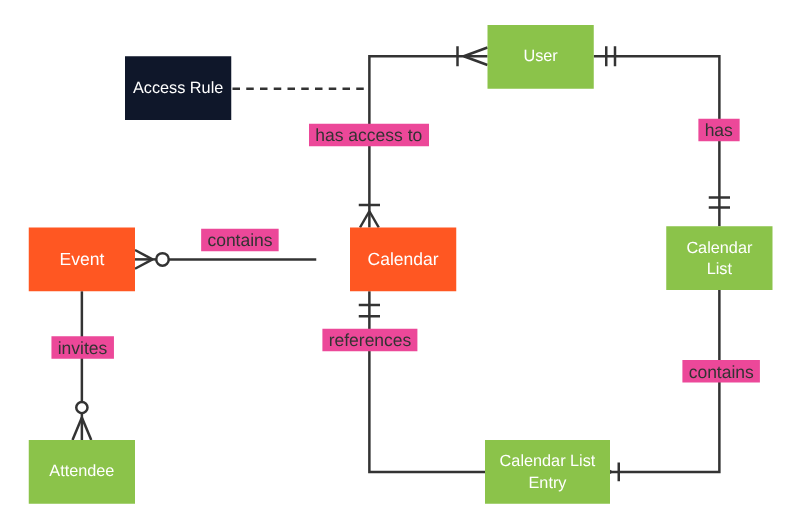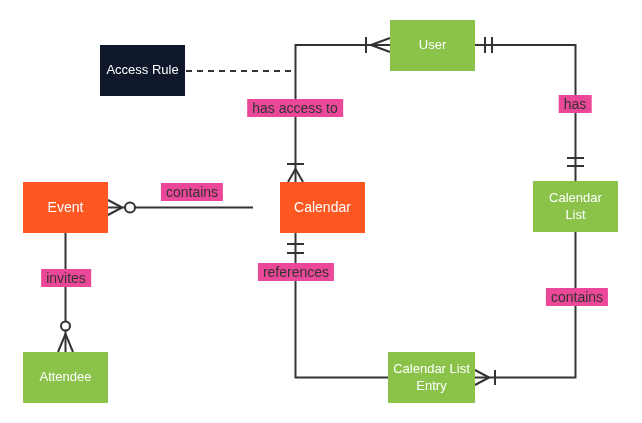--- a/index.html
+++ b/index.html
@@ -116,21 +116,21 @@
   </div>
 
   <div class="entity green" style="left: 533px; top: 181px; background: rgb(139, 195, 74); justify-content: flex-end;">
     <span>Calendar List</span>
   </div>
 
   <div class="entity green" style="left: 23px; top: 352px; background: rgb(139, 195, 74);">
     <span>Attendee</span>
   </div>
 
-  <div class="entity green" style="left: 388px; top: 352px; width: 87px; background: rgb(139, 195, 74);">
+  <div class="entity green" style="left: 388px; top: 352px; width: 100px; background: rgb(139, 195, 74);">
     <span>Calendar List Entry</span>
   </div>
 
   <div class="rel-label" style="left:295px;top:108px;">has access to</div>
   <div class="rel-label" style="left:192px;top:192px;">contains</div>
   <div class="rel-label" style="left:66px;top:278px;">invites</div>
   <div class="rel-label" style="left:296px;top:272px;">references</div>
   <div class="rel-label" style="left:575px;top:104px;">has</div>
   <div class="rel-label" style="left:577px;top:297px;">contains</div>
 

